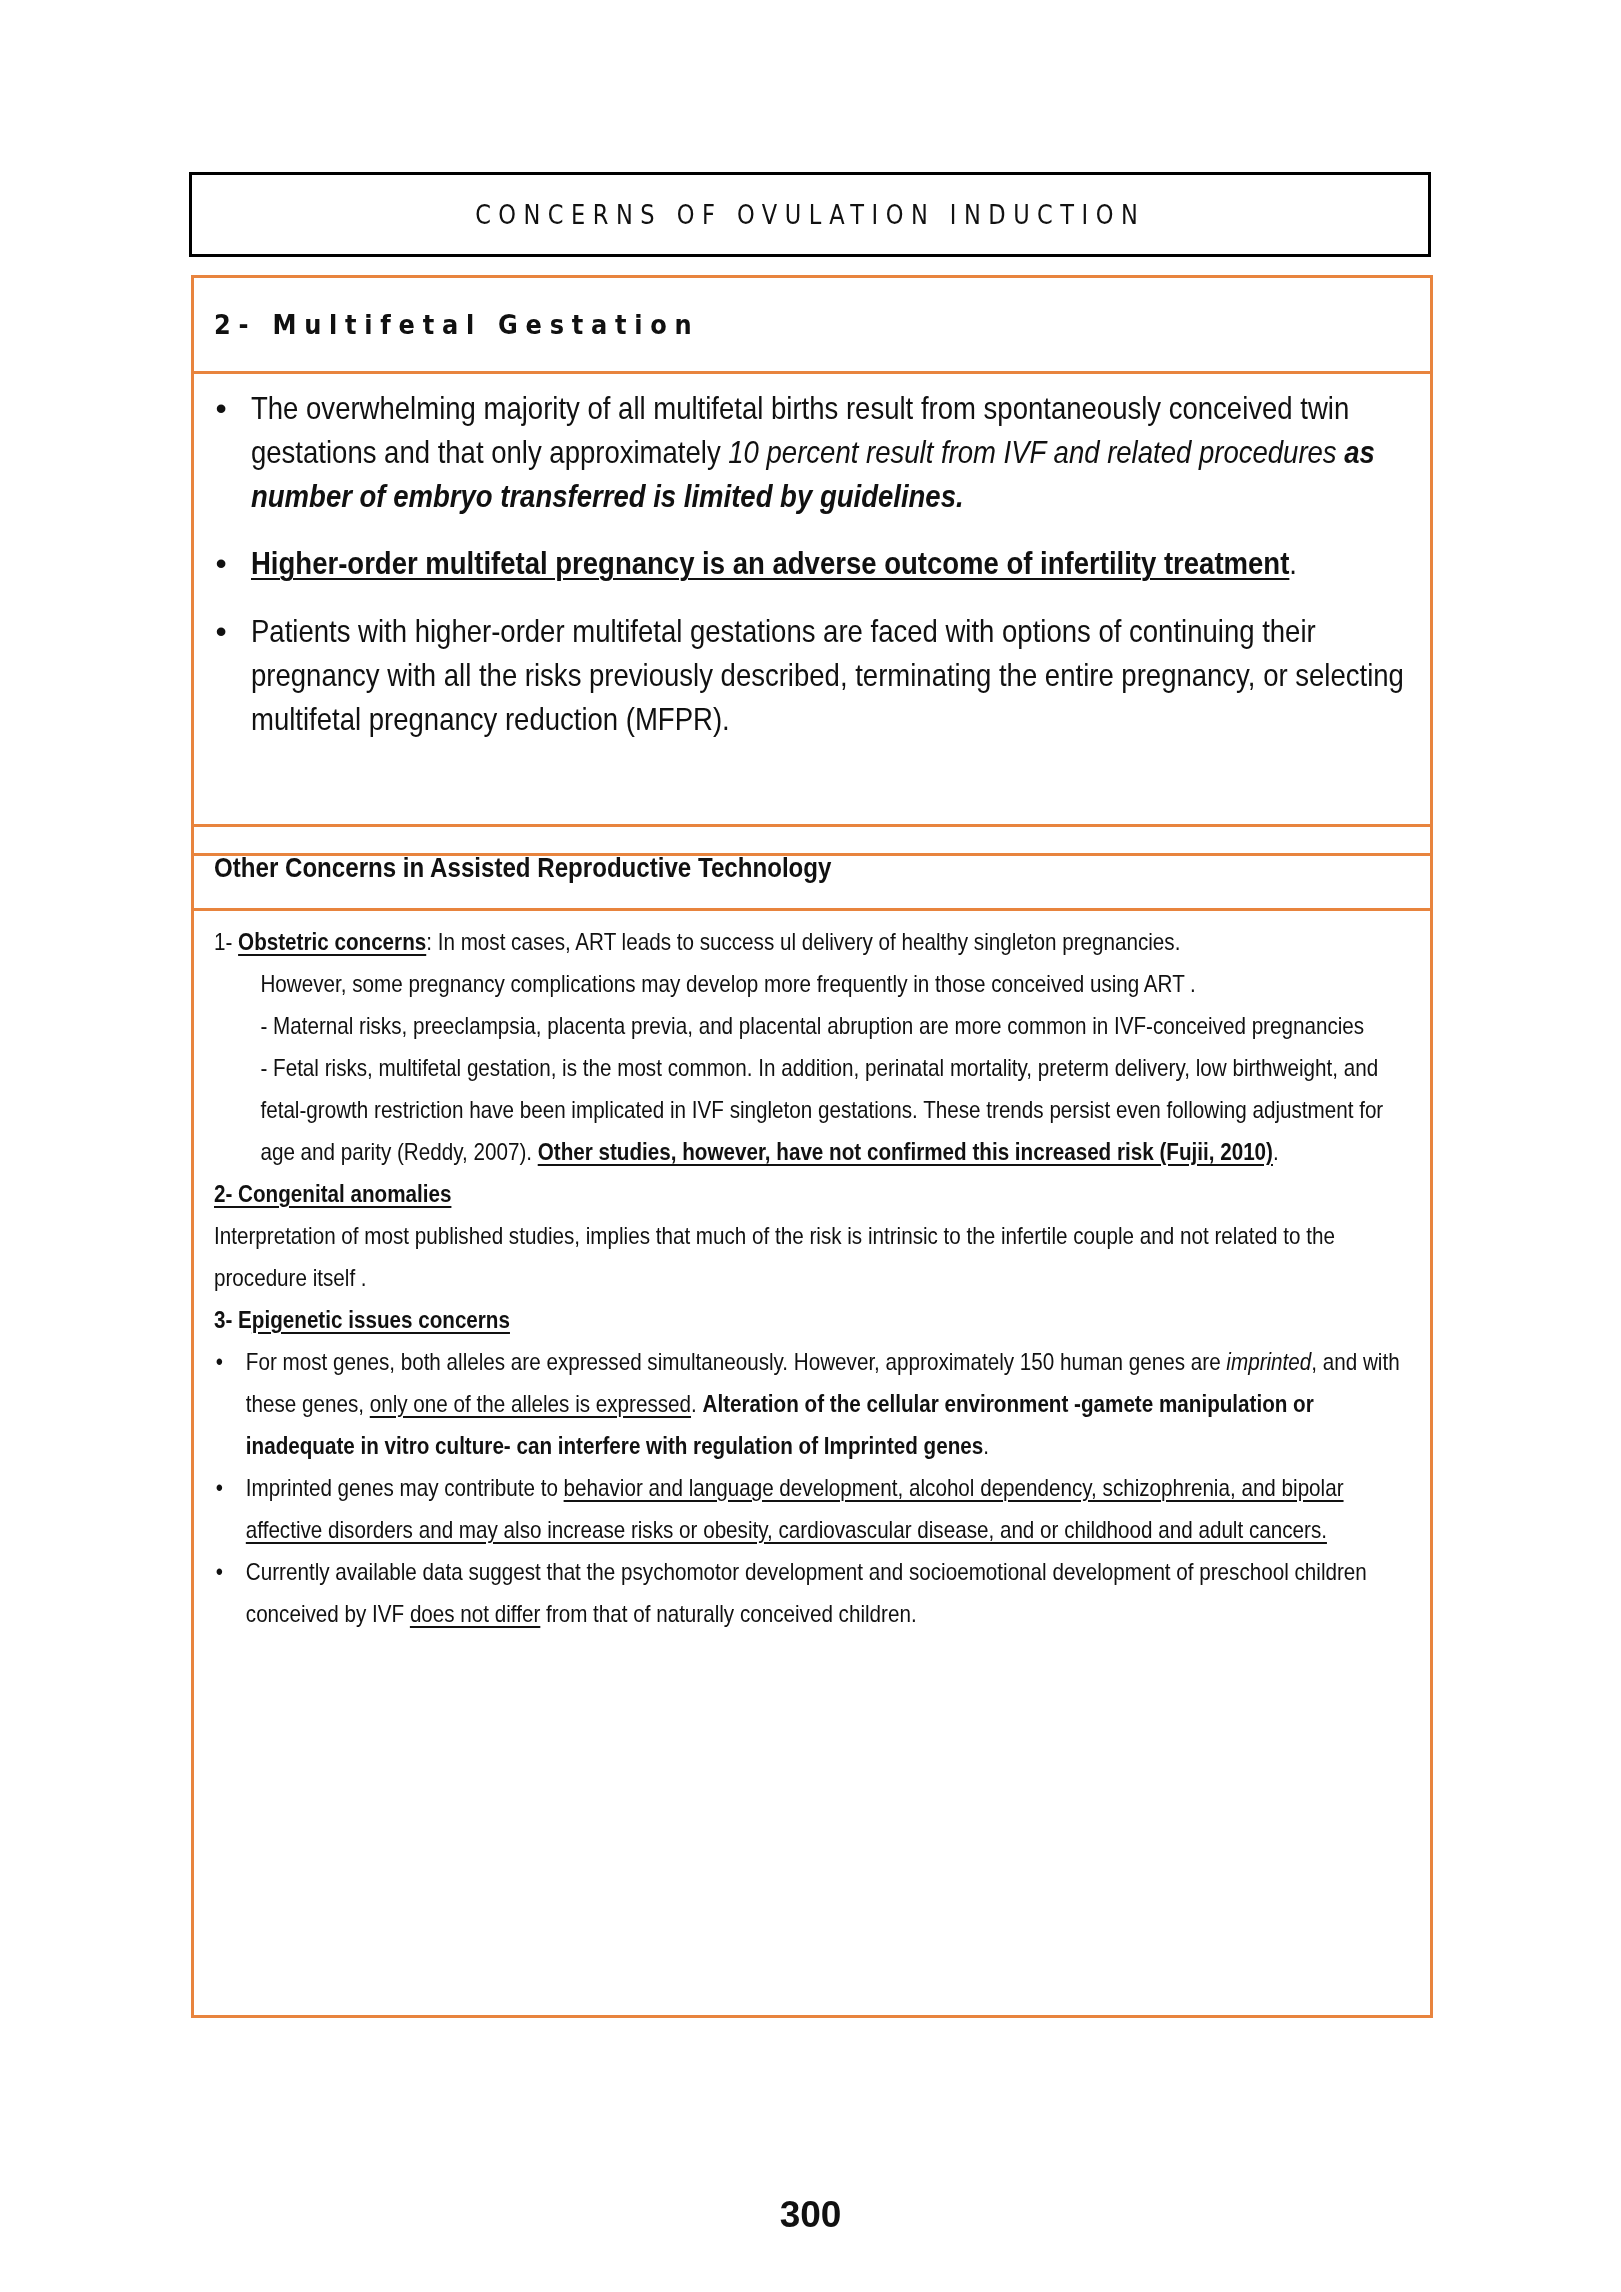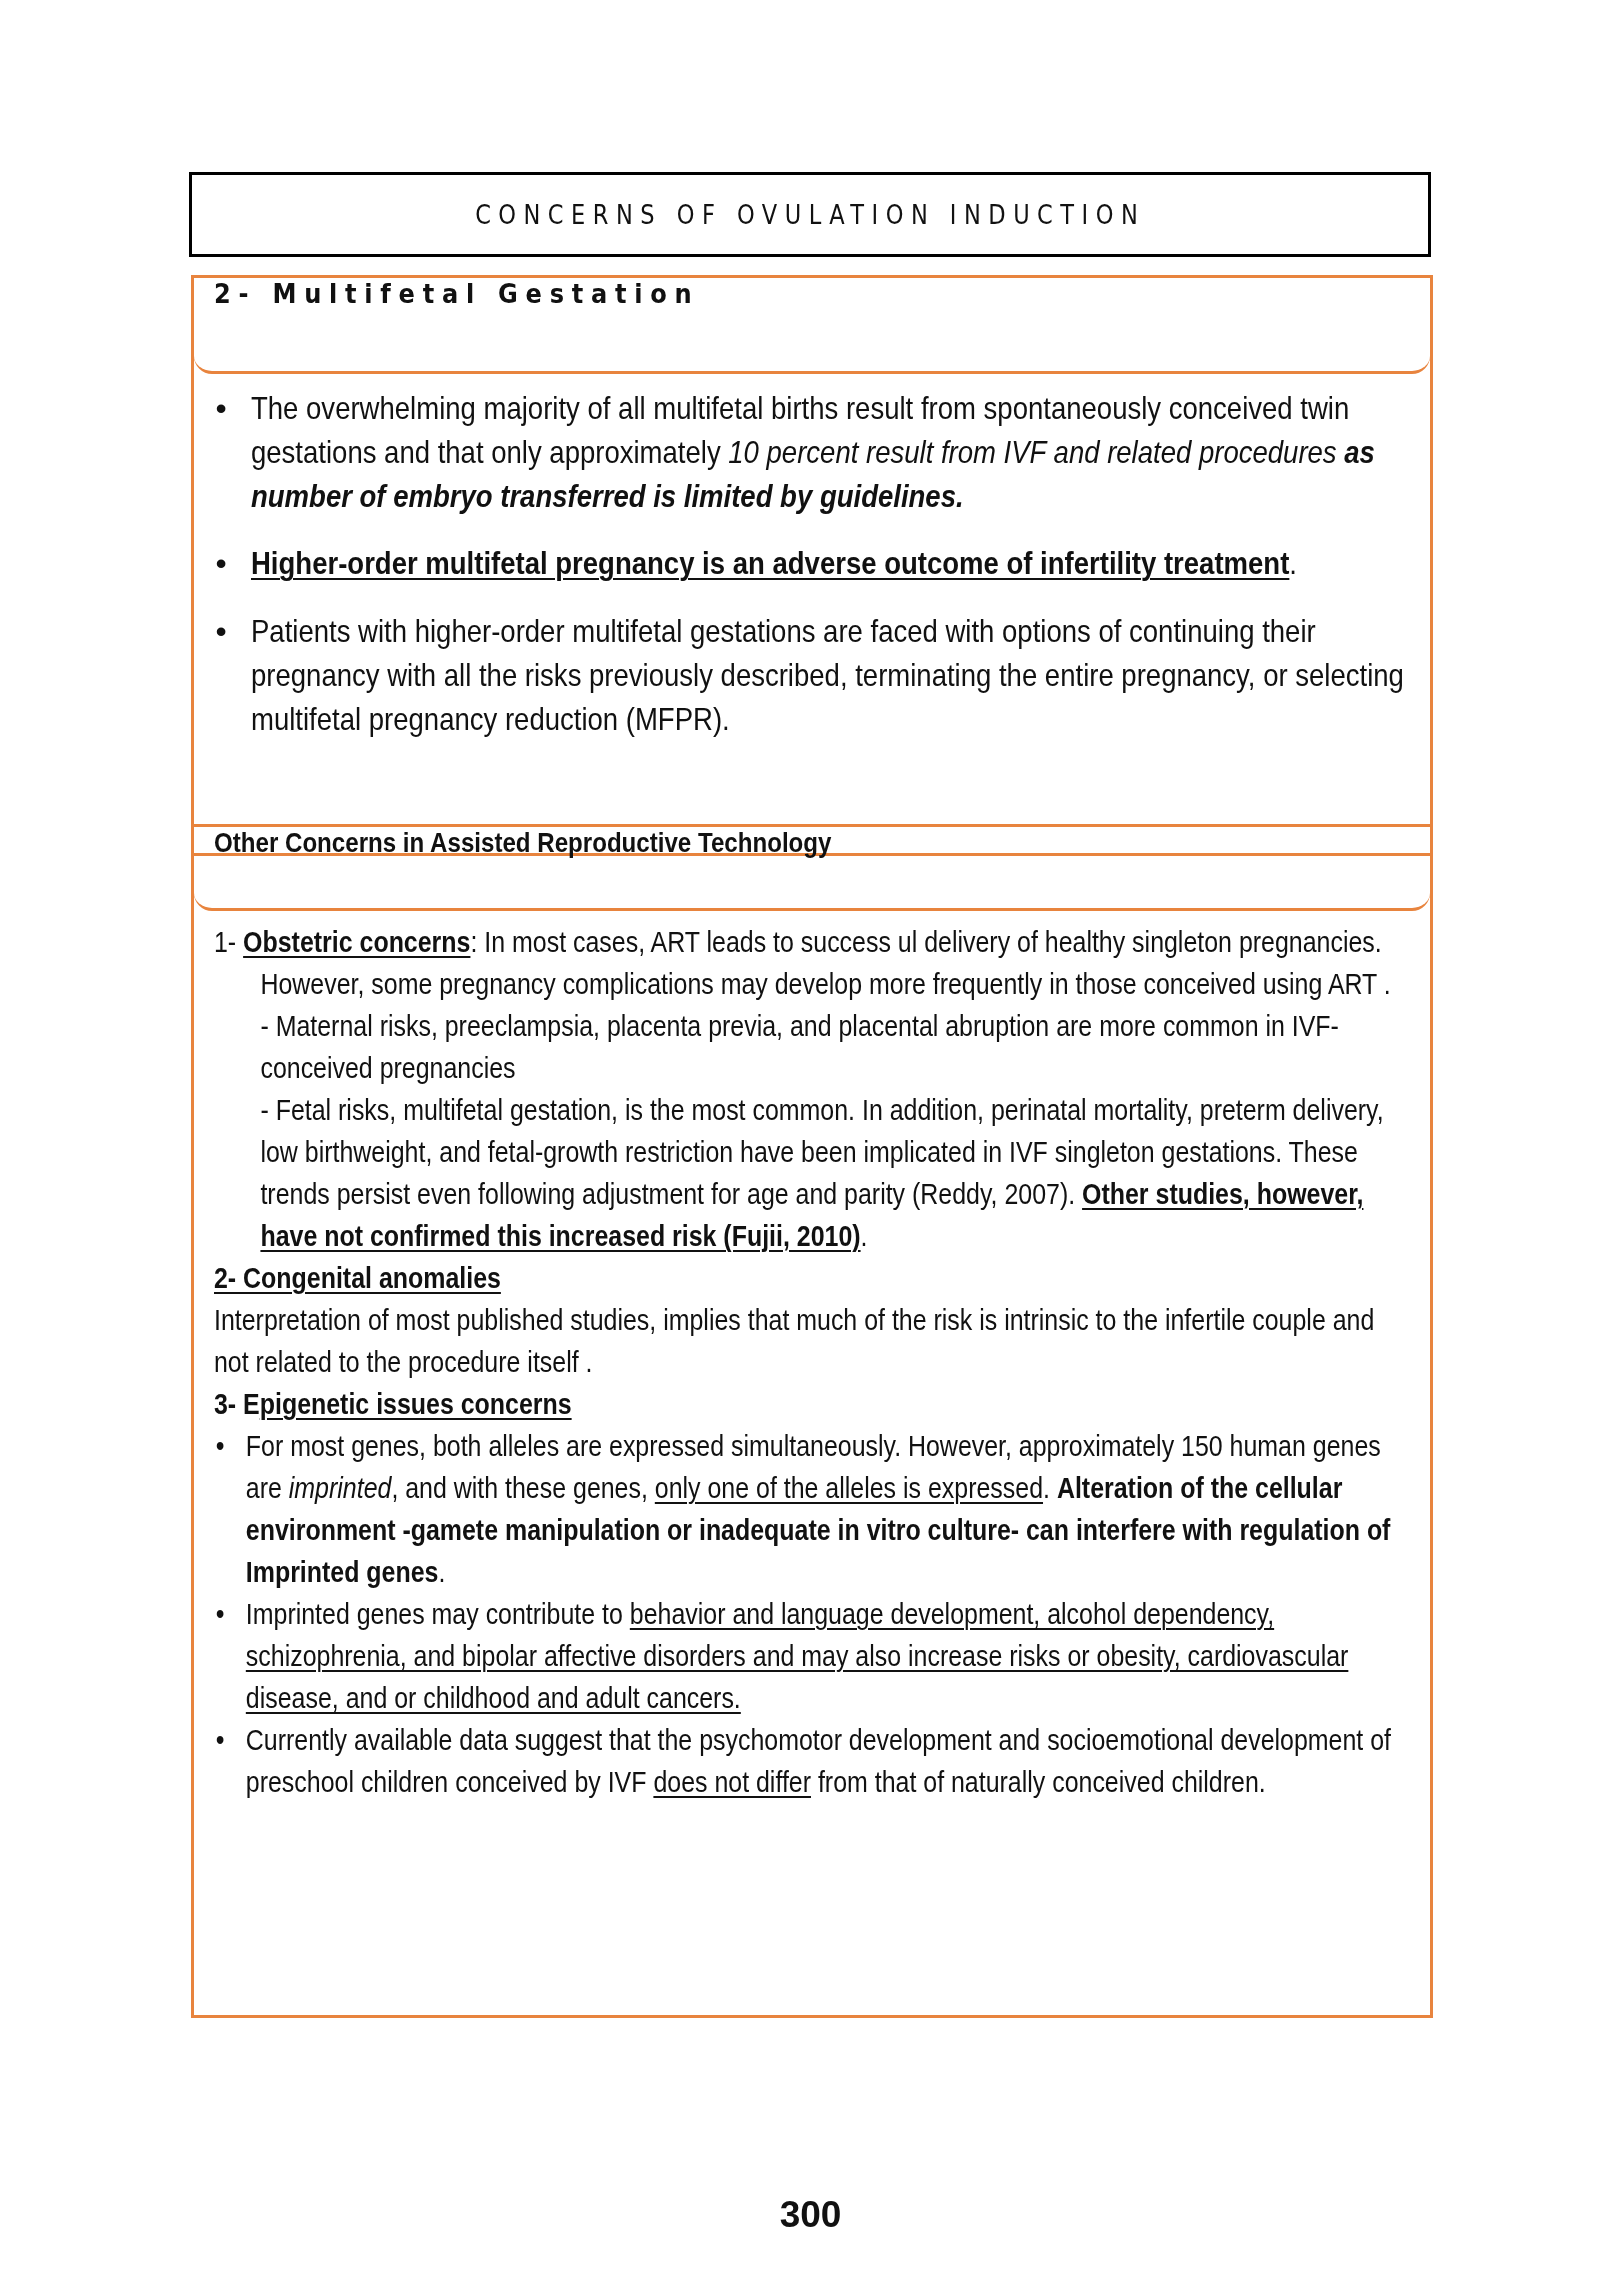--- a/index.html
+++ b/index.html
@@ -15,39 +15,39 @@
       font-family: "DejaVu Sans", sans-serif; font-size: 26.5px; letter-spacing: 8.8px;
       font-weight: normal; transform: scaleX(0.85);
     }
     .section {
       position: absolute; left: 191px; width: 1236px;
       border: 3.9px solid #E8843E; box-sizing: content-box;
     }
     .section-1 { top: 275px; height: 575px; }
     .section-2 { top: 824px; height: 1188px; }
     .section-header {
-      border-bottom: 3.9px solid #E8843E; display: flex; align-items: flex-start;
-      padding-left: 19.6px; box-sizing: border-box; border-radius: 18px;
+      border-bottom: 3.9px solid #E8843E; display: flex; align-items: center;
+      padding-left: 19.6px; box-sizing: border-box;
     }
     .section-1 .section-header { height: 96px; }
     .section-2 .section-header { height: 84px; }
     .section-1 .section-header .h {
       font-family: "DejaVu Sans", sans-serif; font-weight: bold; font-size: 27.4px;
       letter-spacing: 8.8px; transform: scaleX(0.88); transform-origin: left center;
     }
     .section-2 .section-header .h {
       font-family: "Liberation Sans", sans-serif; font-weight: bold; font-size: 27.4px;
       transform: scaleX(0.88); transform-origin: left center; white-space: nowrap;
     }
     .s1-body { padding: 11.8px 19.6px 0 19.6px; font-size: 32px; line-height: 44px; }
     .s1-body ul { list-style: none; margin: 0; padding: 0; }
     .s1-body li { position: relative; padding-left: 37px; margin-bottom: 23.5px; }
     .s1-body li .bullet { position: absolute; left: 2px; top: 0; }
     .s1-text { display: inline-block; transform: scaleX(0.86); transform-origin: left top; width: 116%; }
-    .s2-body { padding: 9.8px 19.6px 0 19.6px; font-size: 29px; line-height: 42px; }
+    .s2-body { padding: 9.8px 19.6px 0 19.6px; font-size: 24px; line-height: 42px; }
     .s2-text { transform: scaleX(0.86); transform-origin: left top; width: 116%; }
     .indent { padding-left: 54px; }
     .bul { position: relative; padding-left: 37px; }
     .bul .bullet { position: absolute; left: 2px; top: 0; }
     b, .b { font-weight: bold; }
     .u { text-decoration: underline; text-decoration-thickness: 2px; text-underline-offset: 3.9px; }
     .i { font-style: italic; }
     .page-number {
       position: absolute; left: 0; width: 1621px; top: 2194px; text-align: center;
       font-family: "Liberation Sans", sans-serif; font-weight: bold; font-size: 37px;

